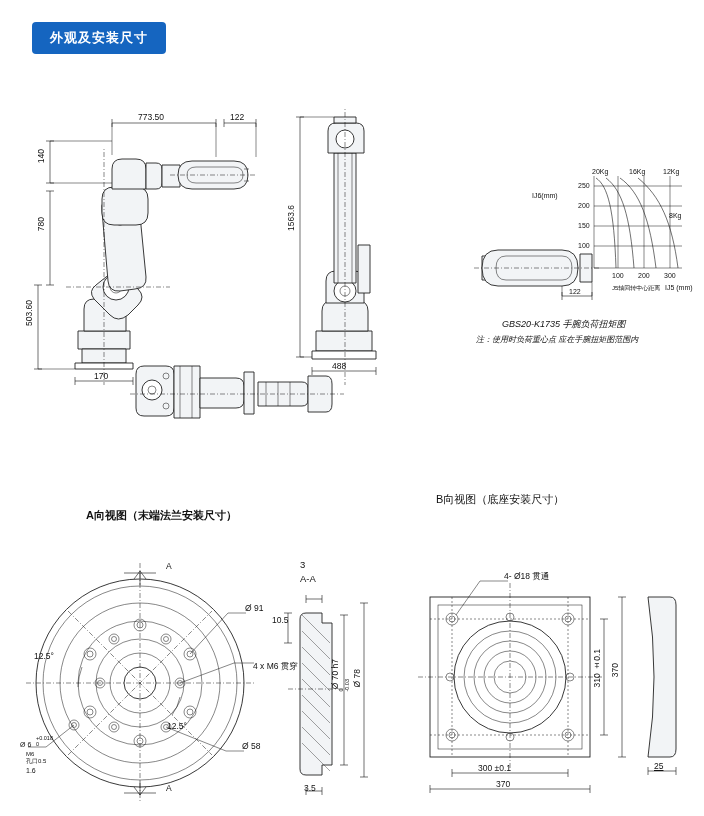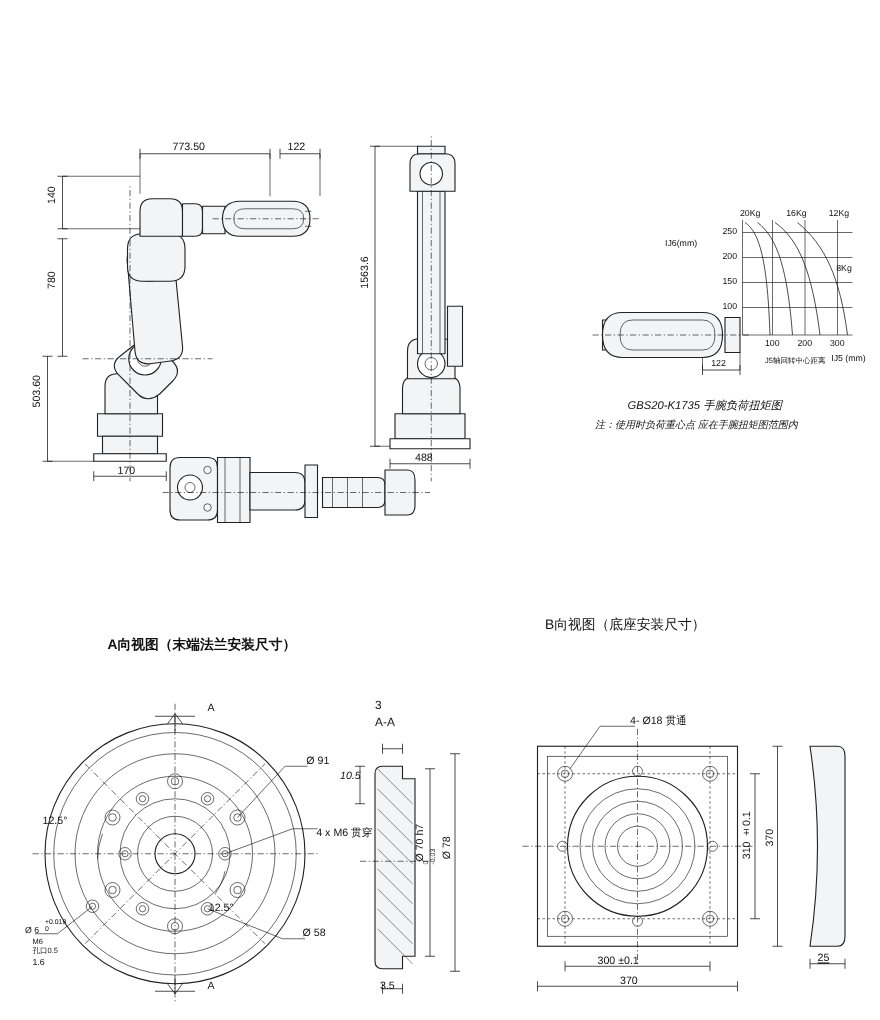--- a/index.html
+++ b/index.html
@@ -36,20 +36,21 @@
   .dash{stroke:#111;stroke-width:.5;fill:none;stroke-dasharray:5 2 1 2;}
   .dot{stroke:#111;stroke-width:.5;fill:none;stroke-dasharray:2 2;}
   .hatch{stroke:#333;stroke-width:.45;}
   .chart-cap{position:absolute;font-size:9px;color:#111;text-align:center;white-space:nowrap;font-style:italic;}
 </style>
 </head>
 <body>
 
 <div class="page">
 
+  <div class="badge">外观及安装尺寸</div>
 
   <div style="position:absolute;left:20px;top:95px;width:280px;height:290px;">
     <svg width="280" height="290" viewBox="0 0 280 290">
 
       <g class="body-l">
         <rect x="58" y="310" width="0" height="0"></rect>
       </g>
 
       <path class="body-f" d="M58 236 h52 v18 h-52 z"></path>
       <path class="body-f" d="M62 254 h44 v14 h-44 z"></path>
@@ -322,21 +323,21 @@
       <line class="dim" x1="16" y1="58" x2="16" y2="88"></line>
       <path class="dim" d="M12 58 h8 M12 88 h8"></path>
       <line class="dim" x1="72" y1="60" x2="72" y2="210"></line>
       <path class="dim" d="M68 60 h8 M68 210 h8"></path>
       <line class="dim" x1="92" y1="48" x2="92" y2="222"></line>
       <path class="dim" d="M88 48 h8 M88 222 h8"></path>
       <line class="dim" x1="34" y1="236" x2="50" y2="236"></line>
       <path class="dim" d="M34 232 v8 M50 232 v8"></path>
     </svg>
     <div class="lbl md" style="left:28px;top:4px;">3</div>
-    <div class="lbl" style="left:0px;top:60px;font-style:italic;">10.5</div>
+    <div class="lbl" style="left:0px;top:60px;">10.5</div>
     <div class="lbl vert" style="left:58px;top:104px;">Ø 70 h7</div>
     <div class="lbl vert" style="left:66px;top:124px;font-size:5.5px;white-space:pre;">0
 -0.03</div>
     <div class="lbl vert" style="left:80px;top:114px;">Ø 78</div>
     <div class="lbl" style="left:32px;top:228px;">3.5</div>
   </div>
   <div class="lbl md" style="left:300px;top:573px;">A-A</div>
 
   <div style="position:absolute;left:396px;top:555px;width:300px;height:250px;">
     <svg width="300" height="250" viewBox="0 0 300 250">

